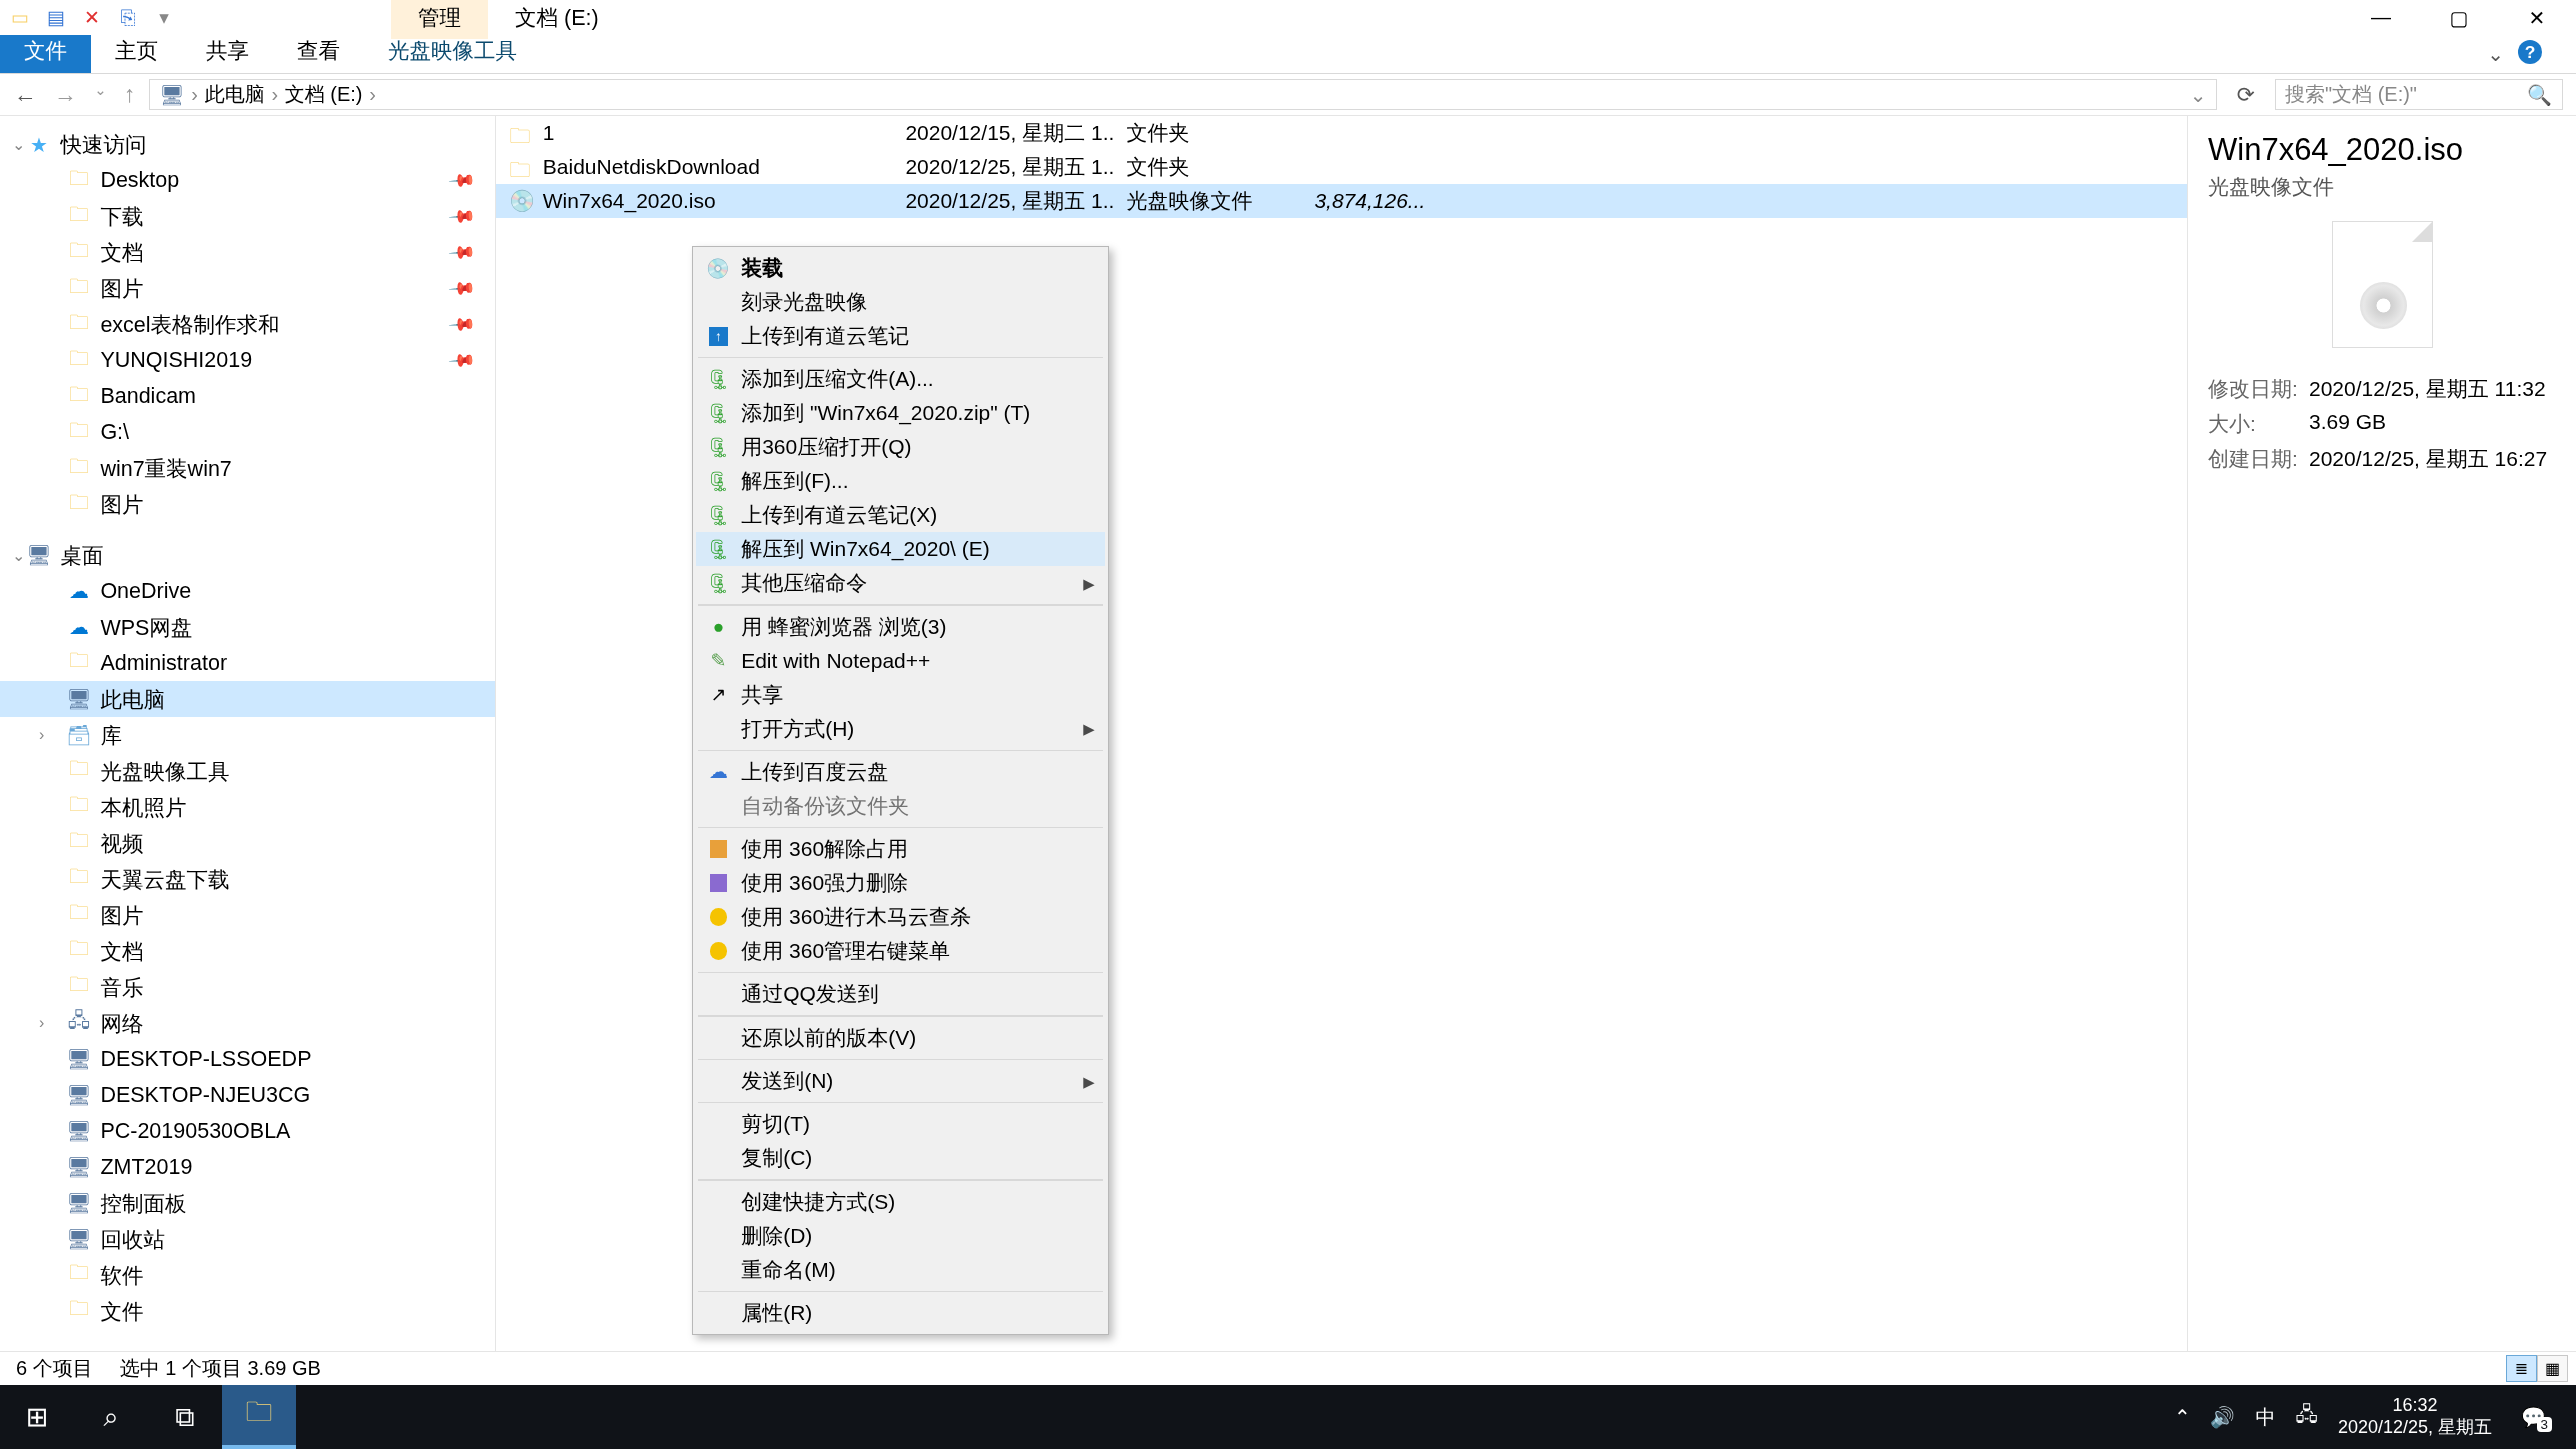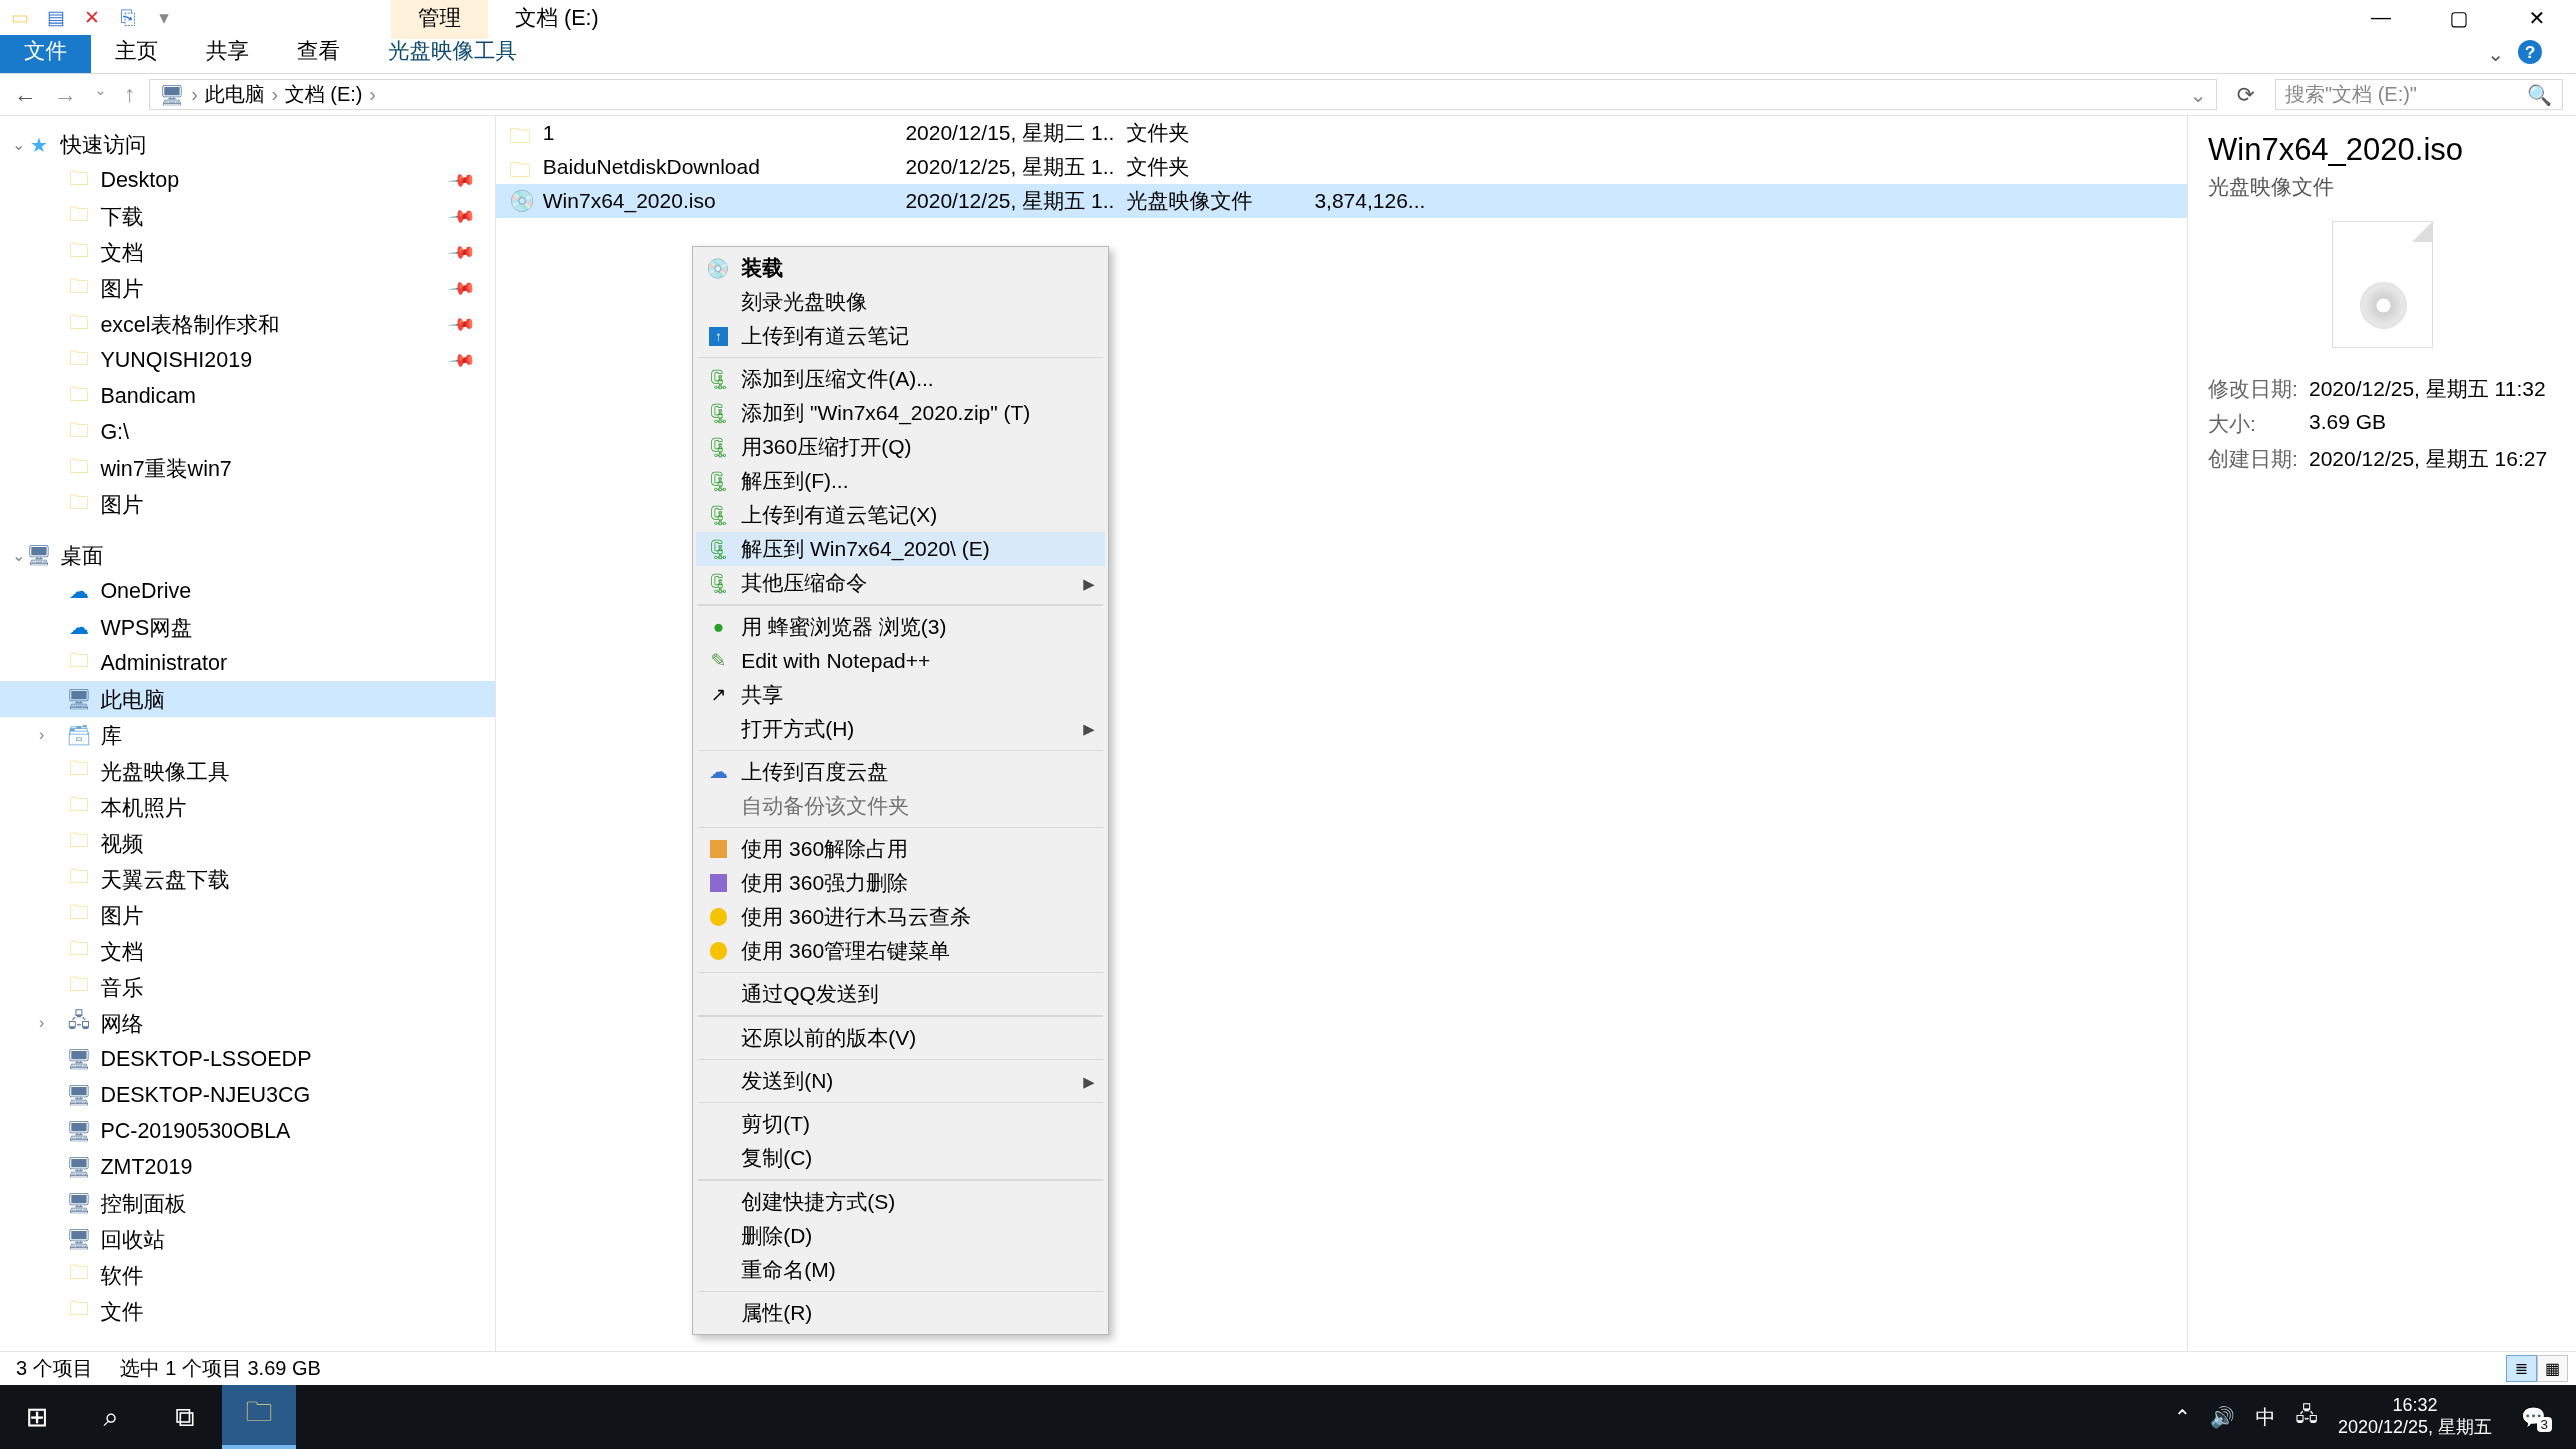--- a/index.html
+++ b/index.html
@@ -57,21 +57,21 @@
 .ch.date { width: 221px; }
 .ch.type { width: 188px; }
 .ch.size { width: 134px; }
 .sort-ind { position: absolute; left: 704px; top: -4px; font-size: 13.4px; color: #888; }
 .row { display: flex; height: 34px; align-items: center; font-size: 21px; }
 .row.sel { background: #cde8ff; }
 .cell { padding-left: 13.4px; white-space: nowrap; overflow: hidden; }
 .cell.name { width: 396px; display: flex; align-items: center; gap: 9.4px; }
 .cell.date { width: 221px; }
 .cell.type { width: 188px; }
-.cell.size { width: 134px; text-align: right; padding-right: 20px; }
+.cell.size { width: 134px; text-align: right; padding-right: 20px; font-style: italic; }
 .fic { width: 24px; height: 24px; }
 
 
 .ctx { position: absolute; left: 692px; top: 246px; width: 417px; background: #f0f0f0; border: 1.3px solid #b8b8b8; box-shadow: 4px 4px 8px rgba(0,0,0,0.25); padding: 4px 2.7px; }
 .ctx-item { height: 34px; display: flex; align-items: center; font-size: 21px; padding: 0 12px; gap: 12px; position: relative; }
 .ctx-item.hover { background: #d8eaf9; }
 .ctx-item.disabled { color: #737373; }
 .ctx-item .cic { width: 21.5px; height: 21.5px; display: flex; align-items: center; justify-content: center; font-size: 19px; }
 .ctx-item .arrow { position: absolute; right: 10.7px; color: #4a4a4a; font-size: 14.8px; }
 .ctx-sep { height: 1.3px; background: #d8d8d8; margin: 4px 2.7px; }
@@ -359,21 +359,21 @@
           <div class="pv-row">
             <div class="pv-label">创建日期:</div>
             <div class="pv-val">2020/12/25, 星期五 16:27</div>
           </div>
         </div>
     </div>
   </div>
 </div>
 
 <div class="status">
-  <span>3 个项目</span>
+  <span>6 个项目</span>
   <span>选中 1 个项目  3.69 GB</span>
   <div class="view-switch">
     <div class="vs active">≣</div>
     <div class="vs">▦</div>
   </div>
 </div>
 
 <div class="taskbar">
   <div class="task-ic">⊞</div>
   <div class="task-ic">⌕</div>

